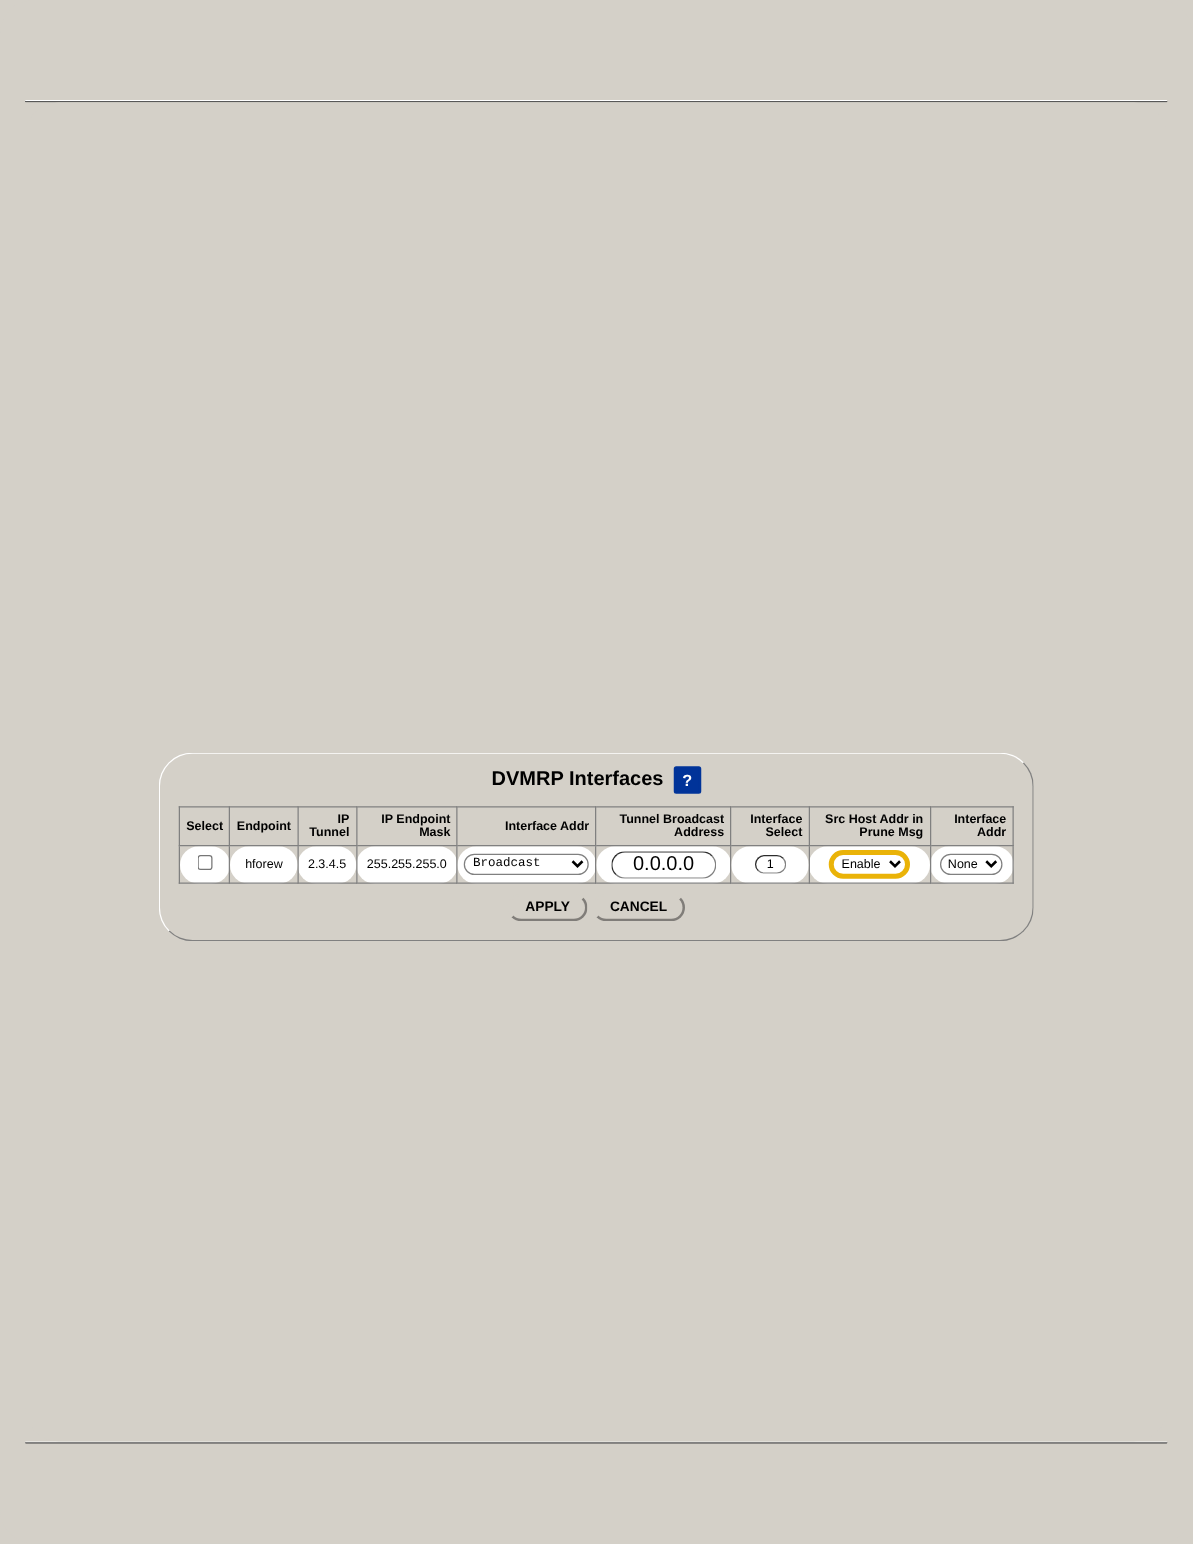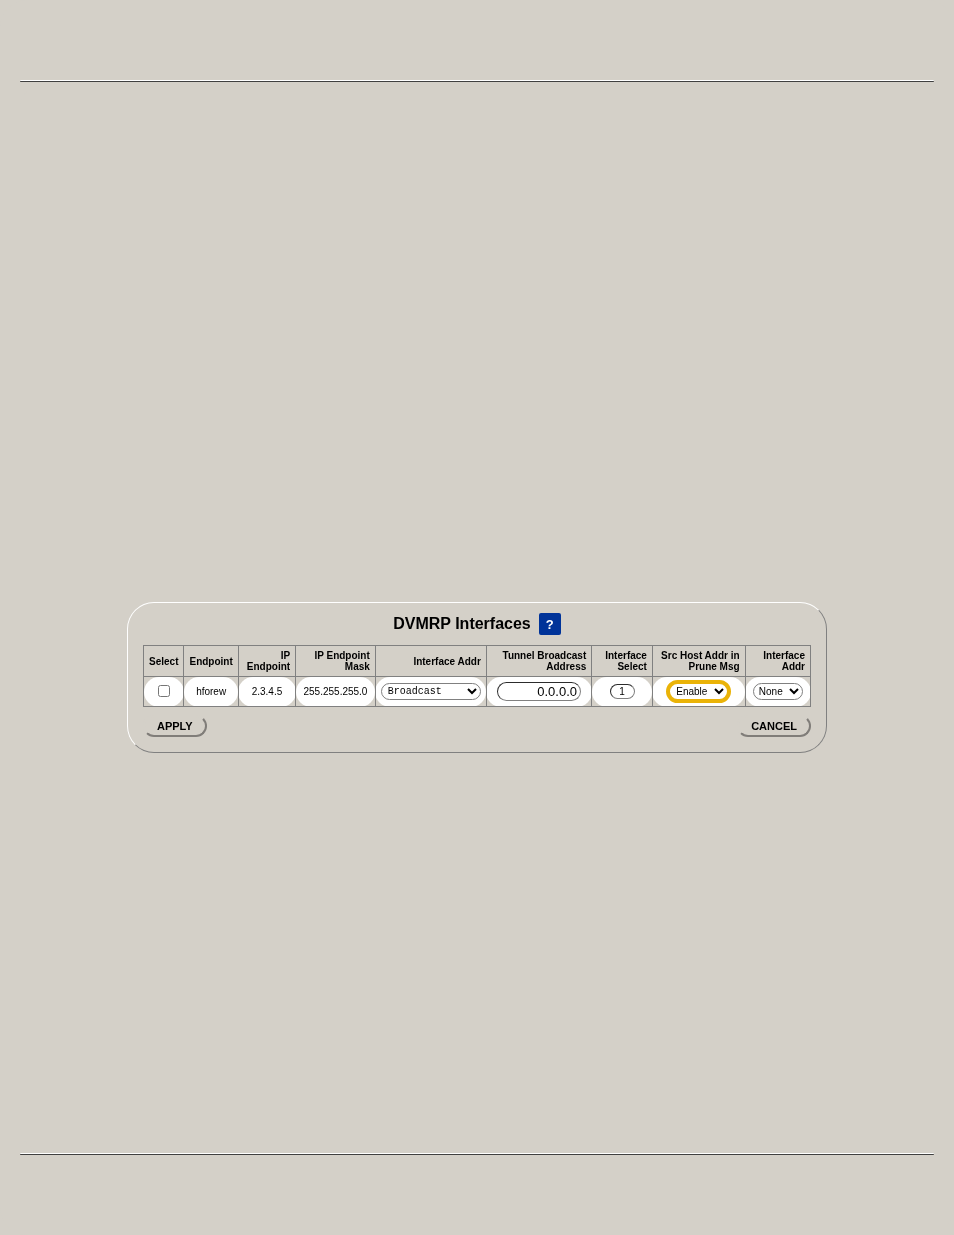--- a/index.html
+++ b/index.html
@@ -138,26 +138,26 @@
     .interface-type-select {
       font-size: 10px;
       border: 1px solid #808080;
       background-color: #ffffff;
       padding: 1px 2px;
       width: 100px;
       font-family: Liberation Mono, monospace;
     }
 
     .tunnel-input {
-      font-size: 13px;
+      font-size: 16px;
       border: 1px inset #808080;
       background-color: #ffffff;
       padding: 1px 3px;
       width: 84px;
-      text-align: right;
+      text-align: center;
     }
 
     .metric-input {
       font-size: 10px;
       border: 1px inset #808080;
       background-color: #ffffff;
       padding: 1px 3px;
       width: 25px;
       text-align: center;
     }
@@ -173,21 +173,21 @@
     .scope-select {
       font-size: 10px;
       border: 1px solid #808080;
       background-color: #ffffff;
       padding: 1px 1px;
       width: 50px;
     }
 
     .button-row {
       display: flex;
-      justify-content: space-between;
+      justify-content: center;
       gap: 4px;
       margin-top: 8px;
     }
 
     .btn {
       font-size: 11px;
       font-weight: bold;
       padding: 3px 12px;
       border: 2px outset #d4d0c8;
       background-color: #d4d0c8;
@@ -210,21 +210,21 @@
       <div class="panel-title-row">
         <span class="panel-title">DVMRP Interfaces</span>
         <div class="help-icon">?</div>
       </div>
 
       <table class="dvmrp-table">
         <thead>
           <tr class="header-row">
             <th>Select</th>
             <th>Endpoint</th>
-            <th>IP Endpoint</th>
+            <th>IP Tunnel</th>
             <th>IP Endpoint Mask</th>
             <th>Interface Addr</th>
             <th>Tunnel Broadcast Address</th>
             <th>Interface Select</th>
             <th>Src Host Addr in Prune Msg</th>
             <th>Interface Addr</th>
           </tr>
         </thead>
         <tbody id="table-body">
         <tr>

